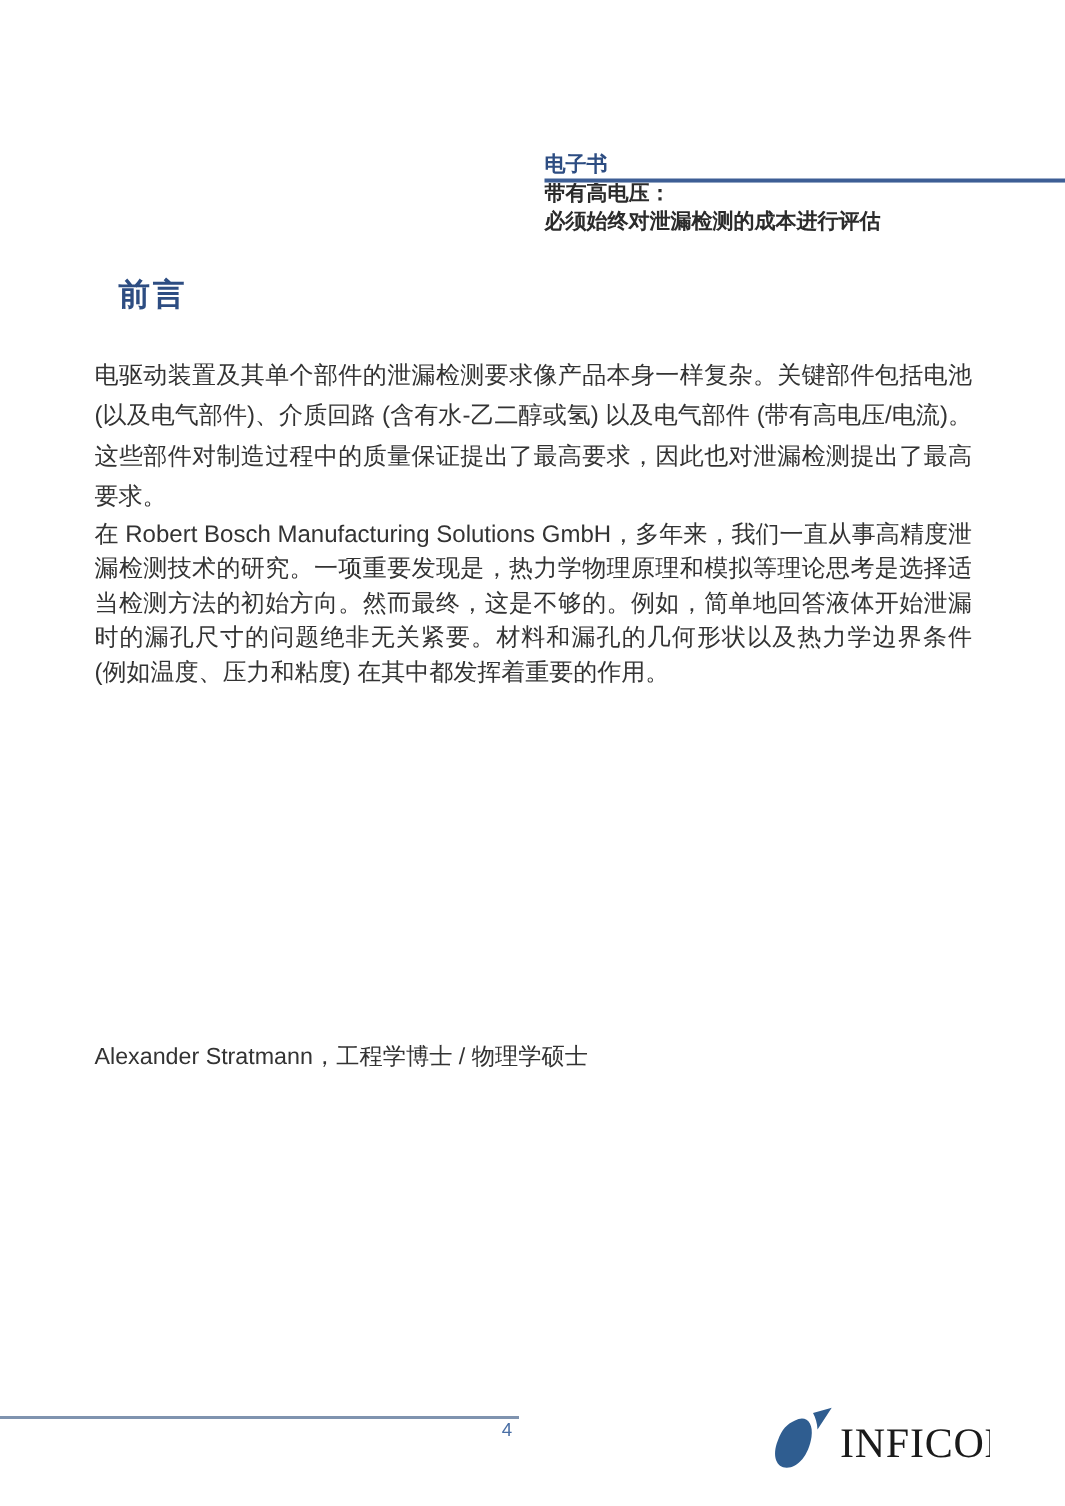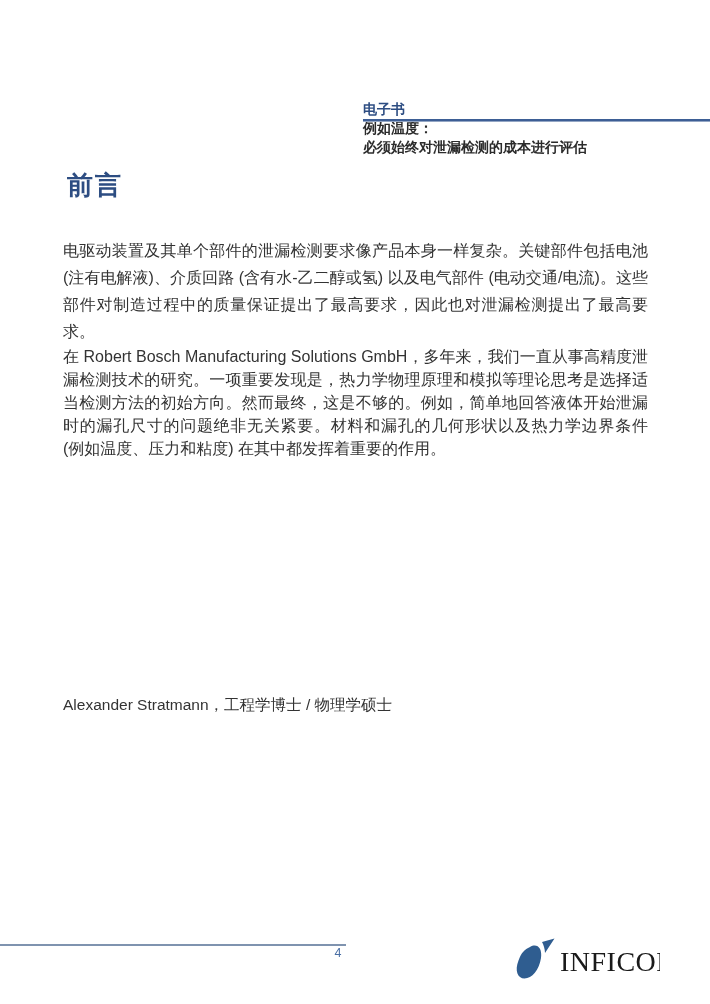--- a/index.html
+++ b/index.html
@@ -42,22 +42,22 @@
     top: 119px;
     height: 3px;
     background: linear-gradient(to bottom, var(--rule-blue, #3d5e95) 0 67%, #93a6c4 67% 100%);
   }
 
   
   .heading {
     position: absolute;
     left: 63px;
     top: 166px;
-    margin: 4px;
-    font-size: 26px;
+    margin: 16px;
+    font-size: 21px;
     line-height: 30px;
     font-weight: bold;
     color: var(--brand-blue, #2d4d82);
     letter-spacing: 2px;
   }
 
   
   .body-text {
     position: absolute;
     left: 63px;
@@ -113,29 +113,29 @@
   }
   .logo svg { display: block; }
 </style>
 </head>
 <body>
 
 <div class="page">
 
   <header class="doc-header">
     <div class="eyebrow">电子书</div>
-    <div class="title-line">例如温度：</div>
+    <div class="title-line">带有高电压：</div>
     <div class="title-line">必须始终对泄漏检测的成本进行评估</div>
   </header>
   <div class="header-rule"></div>
 
   <h1 class="heading">前言</h1>
 
   <div class="body-text">
-    <p class="p-first">电驱动装置及其单个部件的泄漏检测要求像产品本身一样复杂。关键部件包括电池 (注有电解液)、介质回路 (含有水-乙二醇或氢) 以及电气部件 (电动交通/电流)。这些部件对制造过程中的质量保证提出了最高要求，因此也对泄漏检测提出了最高要求。</p>
+    <p class="p-first">电驱动装置及其单个部件的泄漏检测要求像产品本身一样复杂。关键部件包括电池 (以及电气部件)、介质回路 (含有水-乙二醇或氢) 以及电气部件 (带有高电压/电流)。这些部件对制造过程中的质量保证提出了最高要求，因此也对泄漏检测提出了最高要求。</p>
     <p>在 Robert Bosch Manufacturing Solutions GmbH，多年来，我们一直从事高精度泄漏检测技术的研究。一项重要发现是，热力学物理原理和模拟等理论思考是选择适当检测方法的初始方向。然而最终，这是不够的。例如，简单地回答液体开始泄漏时的漏孔尺寸的问题绝非无关紧要。材料和漏孔的几何形状以及热力学边界条件 (例如温度、压力和粘度) 在其中都发挥着重要的作用。</p>
   </div>
 
   <div class="signature">
     <div>Alexander Stratmann，工程学博士 / 物理学硕士</div>
   </div>
 
   <div class="footer-rule"></div>
   <div class="page-number">4</div>
 

